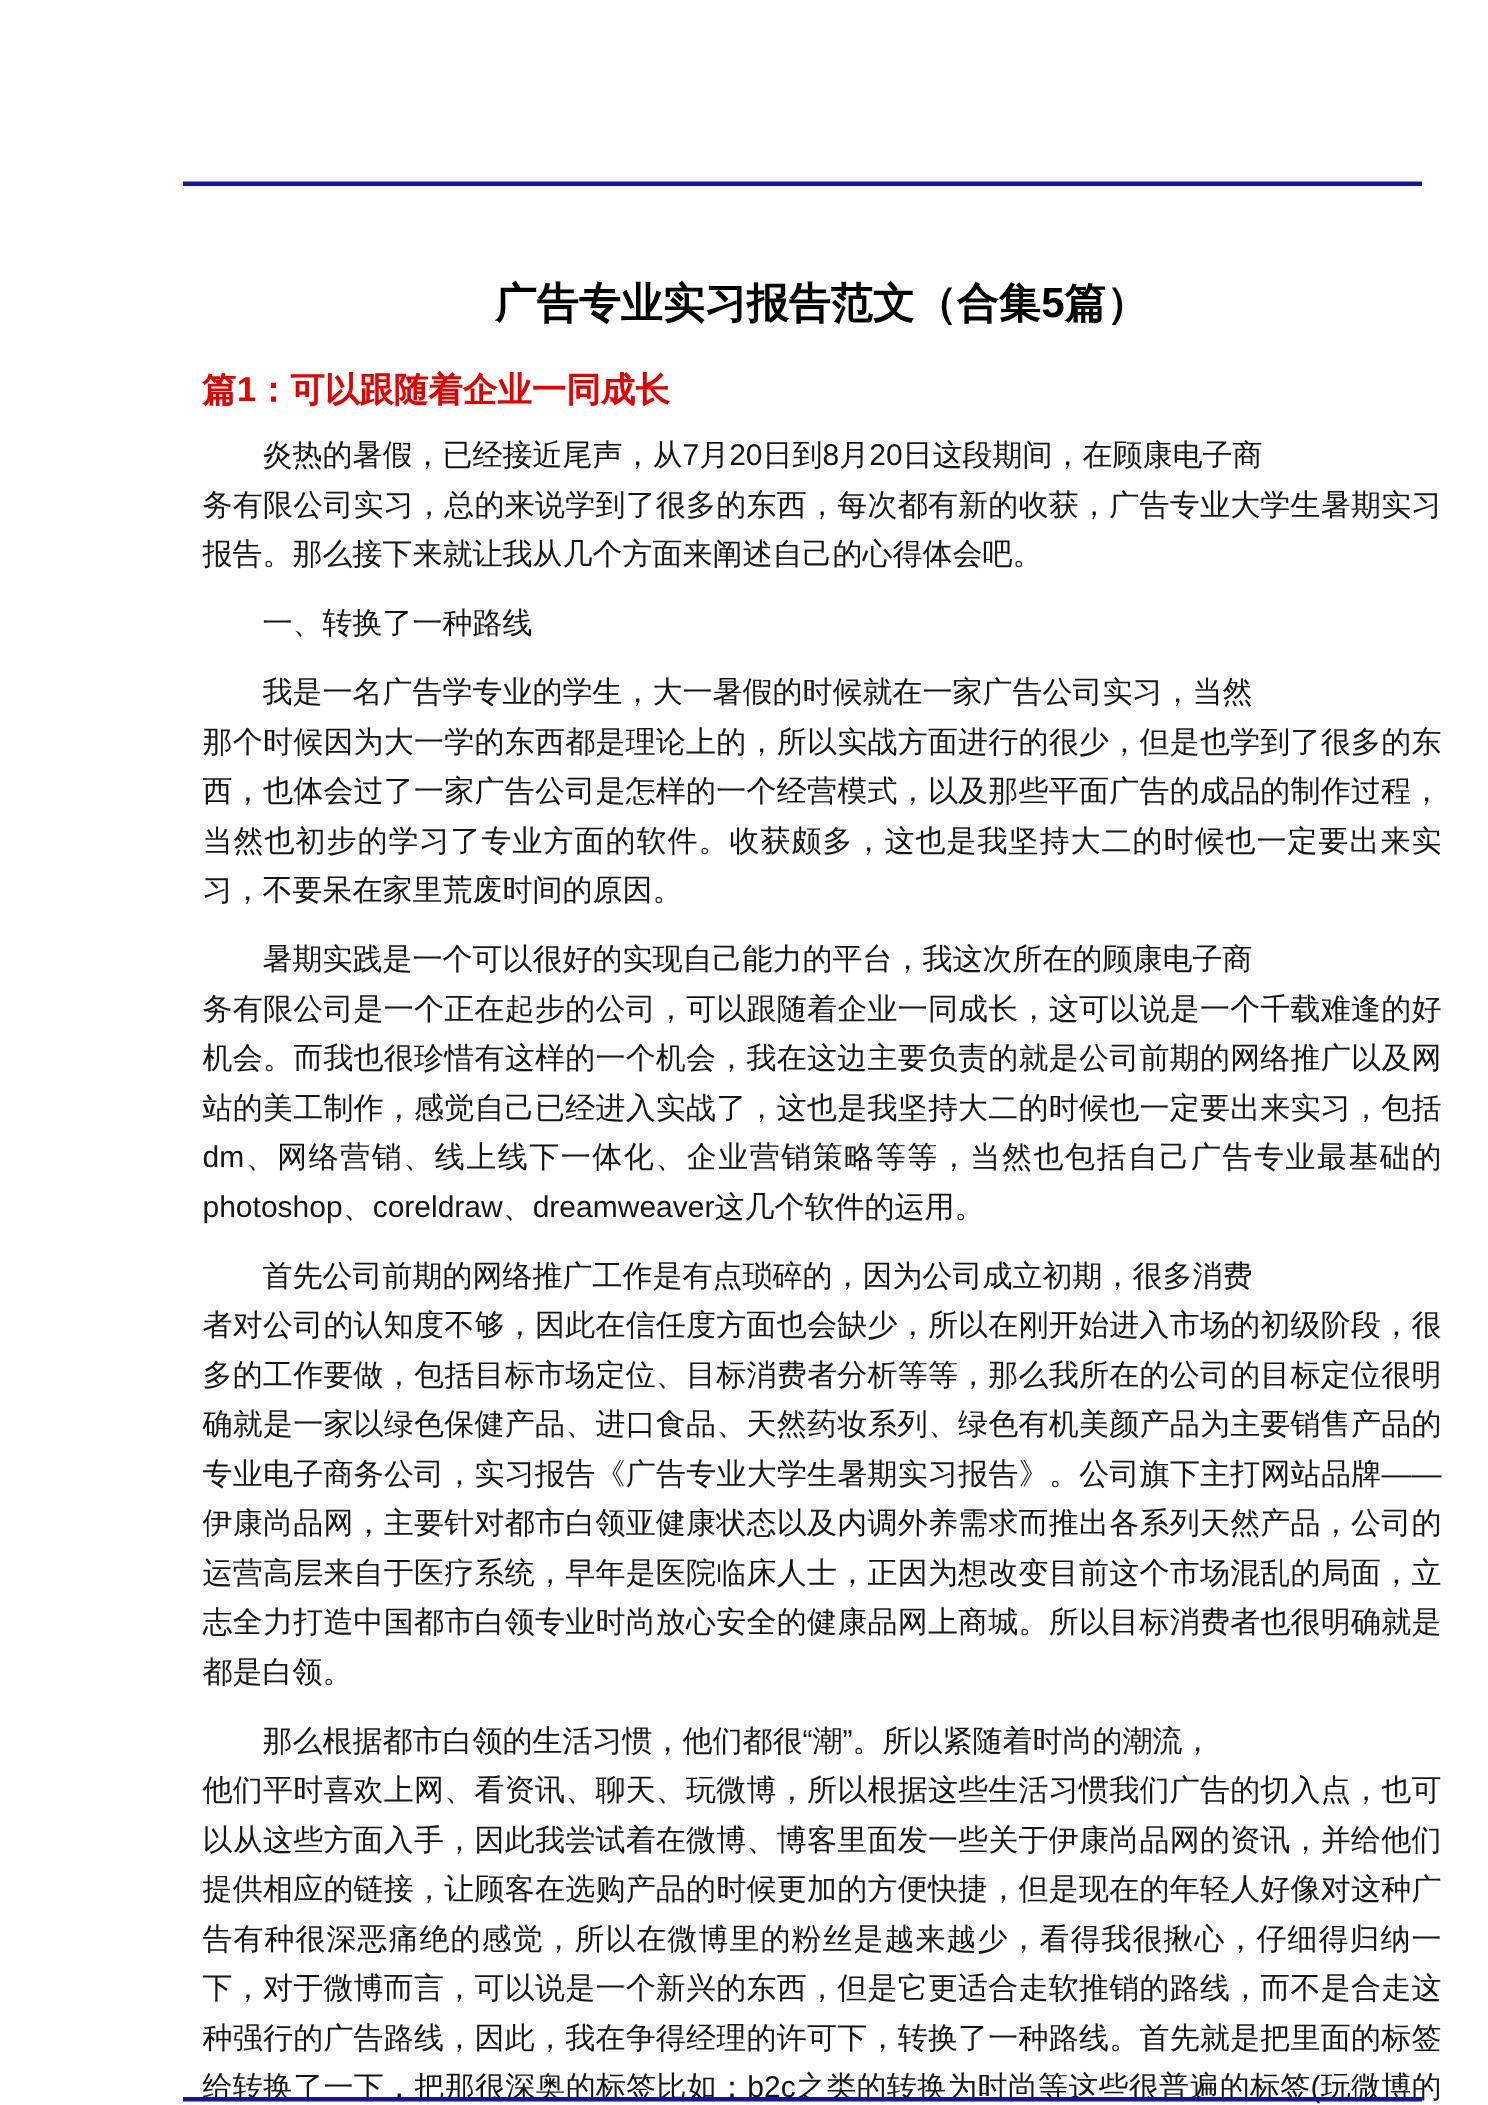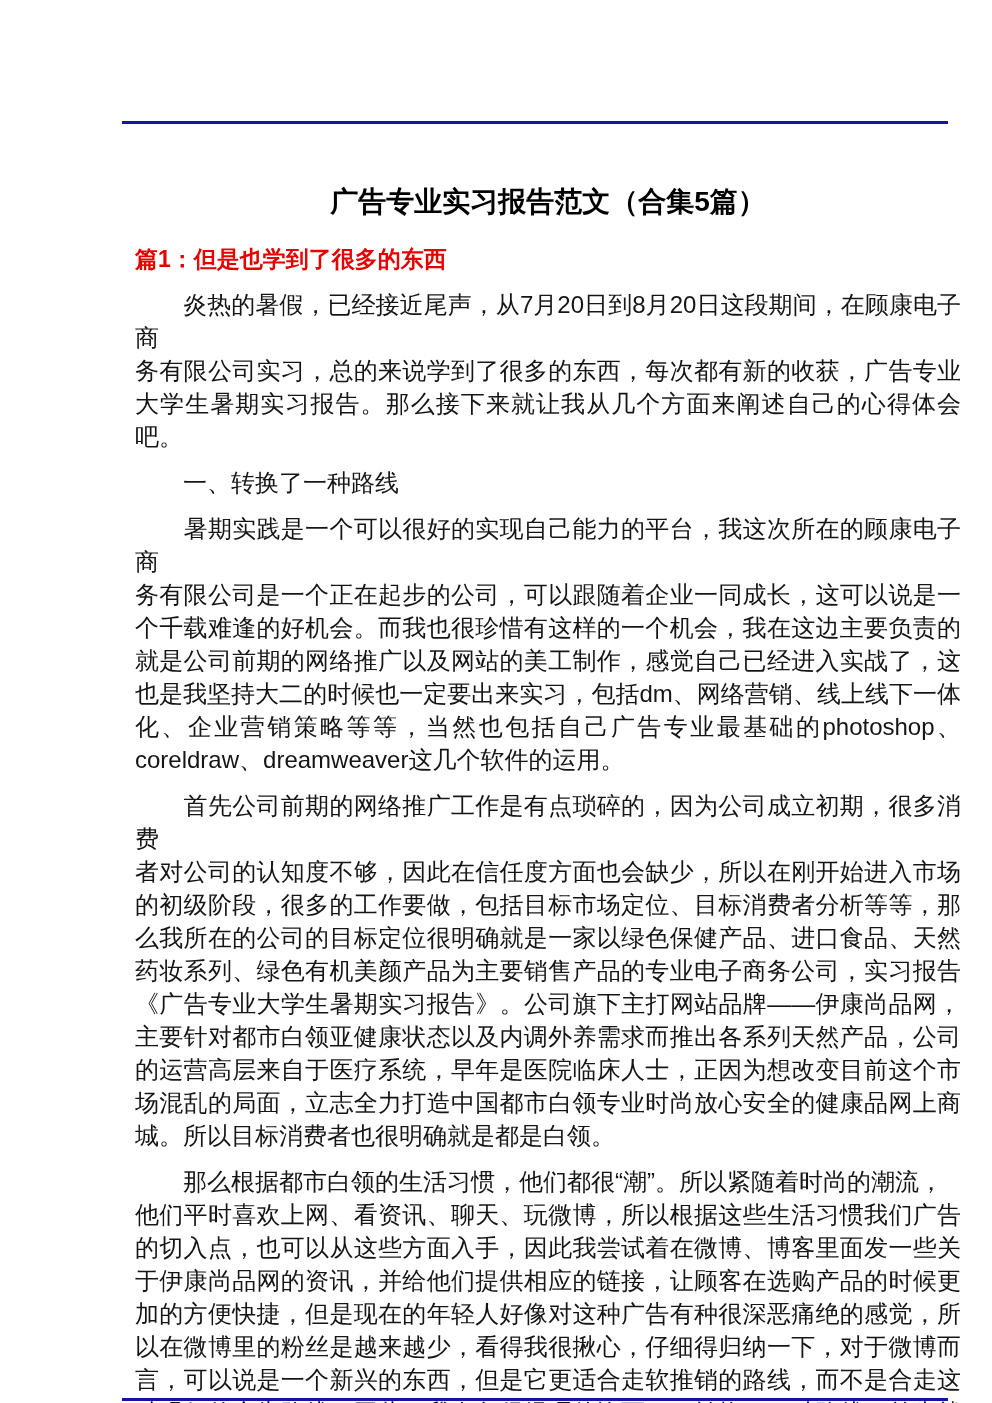--- a/index.html
+++ b/index.html
@@ -46,21 +46,21 @@
   }
   .section-heading {
     margin-top: 22px;
     font-size: 23px;
     line-height: 30px;
     font-weight: bold;
     color: var(--heading-red);
   }
   .para {
     margin-top: 13px;
-    font-size: 24px;
+    font-size: 20px;
     line-height: 33px;
     white-space: pre-wrap;
     text-align: justify;
     color: var(--text-color);
   }
   .para.first { margin-top: 14px; }
   .footer-rule {
     position: absolute;
     left: 70px;
     right: 70px;
@@ -79,25 +79,27 @@
   }
 </style>
 </head>
 <body>
 
 <div class="page">
   <div class="top-rule"></div>
 
   <div class="content">
     <h1 class="title">广告专业实习报告范文（合集5篇）</h1>
-    <h2 class="section-heading">篇1：但是也学到了很多的东西</h2>
+    <h2 class="section-heading">篇1：可以跟随着企业一同成长</h2>
 
     <p class="para first">　　炎热的暑假，已经接近尾声，从7月20日到8月20日这段期间，在顾康电子商
 务有限公司实习，总的来说学到了很多的东西，每次都有新的收获，广告专业大学生暑期实习报告。那么接下来就让我从几个方面来阐述自己的心得体会吧。</p>
     <p class="para">　　一、转换了一种路线</p>
+    <p class="para">　　我是一名广告学专业的学生，大一暑假的时候就在一家广告公司实习，当然
+那个时候因为大一学的东西都是理论上的，所以实战方面进行的很少，但是也学到了很多的东西，也体会过了一家广告公司是怎样的一个经营模式，以及那些平面广告的成品的制作过程，当然也初步的学习了专业方面的软件。收获颇多，这也是我坚持大二的时候也一定要出来实习，不要呆在家里荒废时间的原因。</p>
     <p class="para">　　暑期实践是一个可以很好的实现自己能力的平台，我这次所在的顾康电子商
 务有限公司是一个正在起步的公司，可以跟随着企业一同成长，这可以说是一个千载难逢的好机会。而我也很珍惜有这样的一个机会，我在这边主要负责的就是公司前期的网络推广以及网站的美工制作，感觉自己已经进入实战了，这也是我坚持大二的时候也一定要出来实习，包括dm、网络营销、线上线下一体化、企业营销策略等等，当然也包括自己广告专业最基础的photoshop、coreldraw、dreamweaver这几个软件的运用。</p>
     <p class="para">　　首先公司前期的网络推广工作是有点琐碎的，因为公司成立初期，很多消费
 者对公司的认知度不够，因此在信任度方面也会缺少，所以在刚开始进入市场的初级阶段，很多的工作要做，包括目标市场定位、目标消费者分析等等，那么我所在的公司的目标定位很明确就是一家以绿色保健产品、进口食品、天然药妆系列、绿色有机美颜产品为主要销售产品的专业电子商务公司，实习报告《广告专业大学生暑期实习报告》。公司旗下主打网站品牌——伊康尚品网，主要针对都市白领亚健康状态以及内调外养需求而推出各系列天然产品，公司的运营高层来自于医疗系统，早年是医院临床人士，正因为想改变目前这个市场混乱的局面，立志全力打造中国都市白领专业时尚放心安全的健康品网上商城。所以目标消费者也很明确就是都是白领。</p>
     <p class="para">　　那么根据都市白领的生活习惯，他们都很“潮”。所以紧随着时尚的潮流，
 他们平时喜欢上网、看资讯、聊天、玩微博，所以根据这些生活习惯我们广告的切入点，也可以从这些方面入手，因此我尝试着在微博、博客里面发一些关于伊康尚品网的资讯，并给他们提供相应的链接，让顾客在选购产品的时候更加的方便快捷，但是现在的年轻人好像对这种广告有种很深恶痛绝的感觉，所以在微博里的粉丝是越来越少，看得我很揪心，仔细得归纳一下，对于微博而言，可以说是一个新兴的东西，但是它更适合走软推销的路线，而不是合走这种强行的广告路线，因此，我在争得经理的许可下，转换了一种路线。首先就是把里面的标签给转换了一下，把那很深奥的标签比如：b2c之类的转换为时尚等这些很普遍的标签(玩微博的人应该都知道在微</p>
   </div>
 
   <div class="footer-rule"></div>
   <div class="page-number">1 / 8</div>

